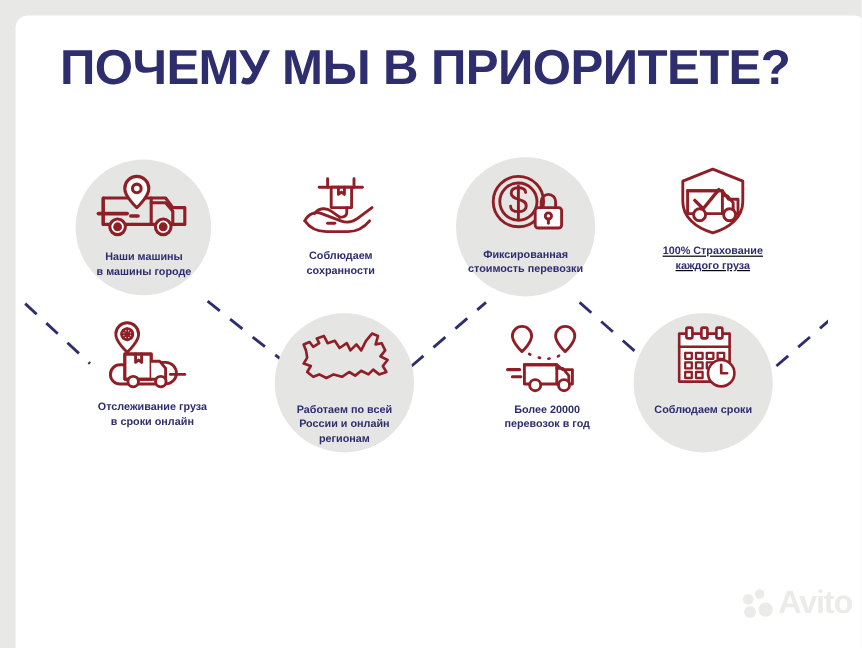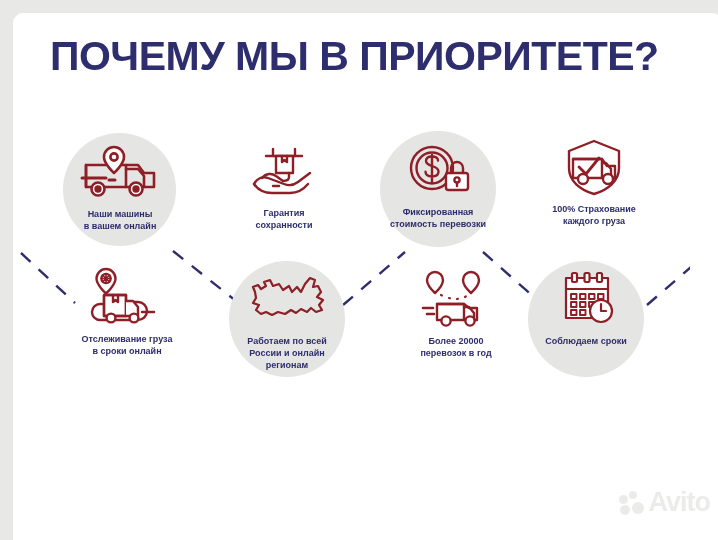--- a/index.html
+++ b/index.html
@@ -136,21 +136,21 @@
           <circle cx="60" cy="44" r="2.4" fill="#8e1f26"></circle>
           <path d="M6 33 L 30 33" stroke-width="3"></path>
           <path d="M33 35 L 39 35" stroke-width="3"></path>
           <path d="M38 2 a10 10 0 0 1 10 10 c0 7 -10 16 -10 16 s-10 -9 -10 -16 a10 10 0 0 1 10 -10 z" fill="#ffffff"></path>
           <circle cx="38" cy="12" r="3.6"></circle>
         </g>
       </svg>
     </div>
     <div class="caption">
       <div>Наши машины</div>
-      <div>в вашем онлайн</div>
+      <div>в машины городе</div>
     </div>
   </div>
 
   <div class="item" style="left:196px; top:131px;">
     <div class="icon-wrap">
       <svg width="72" height="56" viewBox="0 0 72 56">
         <g fill="none" stroke="#8e1f26" stroke-width="2.4" stroke-linecap="round" stroke-linejoin="round">
           <path d="M25 5 L 25 12"></path>
           <path d="M47 5 L 47 12"></path>
           <path d="M18 12 L 54 12"></path>
@@ -158,21 +158,21 @@
           <path d="M34 12 L 34 18 L 36.5 16 L 39 18 L 39 12"></path>
           <path d="M14 34 c4 -5 10 -5 14 -2 l 7 5"></path>
           <path d="M35 37 c4 0 6 -1 6 -4 l 0 -4"></path>
           <path d="M6 40 c3 -6 9 -8 14 -6 l 16 6 c5 2 10 1 14 -2 l 12 -9"></path>
           <path d="M6 40 c4 6 11 9 18 9 l 18 0 c7 0 13 -3 18 -9"></path>
           <path d="M25 42 l 6 0"></path>
         </g>
       </svg>
     </div>
     <div class="caption">
-      <div>Гарантия</div>
+      <div>Соблюдаем</div>
       <div>сохранности</div>
     </div>
   </div>
 
   <div class="item" style="left:350px; top:130px;">
     <div class="icon-wrap">
       <svg width="76" height="56" viewBox="0 0 76 56">
         <g fill="none" stroke="#8e1f26" stroke-width="2.4" stroke-linecap="round" stroke-linejoin="round">
           <circle cx="32" cy="25" r="21"></circle>
           <circle cx="32" cy="25" r="15.5"></circle>
@@ -184,21 +184,21 @@
           <path d="M57 39.4 L 57 43"></path>
         </g>
       </svg>
     </div>
     <div class="caption">
       <div>Фиксированная</div>
       <div>стоимость перевозки</div>
     </div>
   </div>
 
-  <div class="item" style="left:506px; top:127px;">
+  <div class="item" style="left:506px; top:127px;text-decoration:underline;">
     <div class="icon-wrap">
       <svg width="82" height="58" viewBox="0 0 82 58">
         <g fill="none" stroke="#8e1f26" stroke-width="2.4" stroke-linecap="round" stroke-linejoin="round">
           <path d="M41 3 L 16 13 L 16 30 c0 13 11 22 25 26 c14 -4 25 -13 25 -26 L 66 13 Z"></path>
           <path d="M20 21 L 20 40 L 62 40 L 62 28 L 54 28 L 49 21 Z" fill="#ffffff"></path>
           <path d="M20 21 L 49 21 L 49 40"></path>
           <path d="M49 25 L 53 25 L 58 31 L 58 40"></path>
           <circle cx="30" cy="41" r="5" fill="#ffffff"></circle>
           <circle cx="55" cy="41" r="5" fill="#ffffff"></circle>
           <path d="M26 29 L 33 36 L 46 20" stroke-width="2.8"></path>

